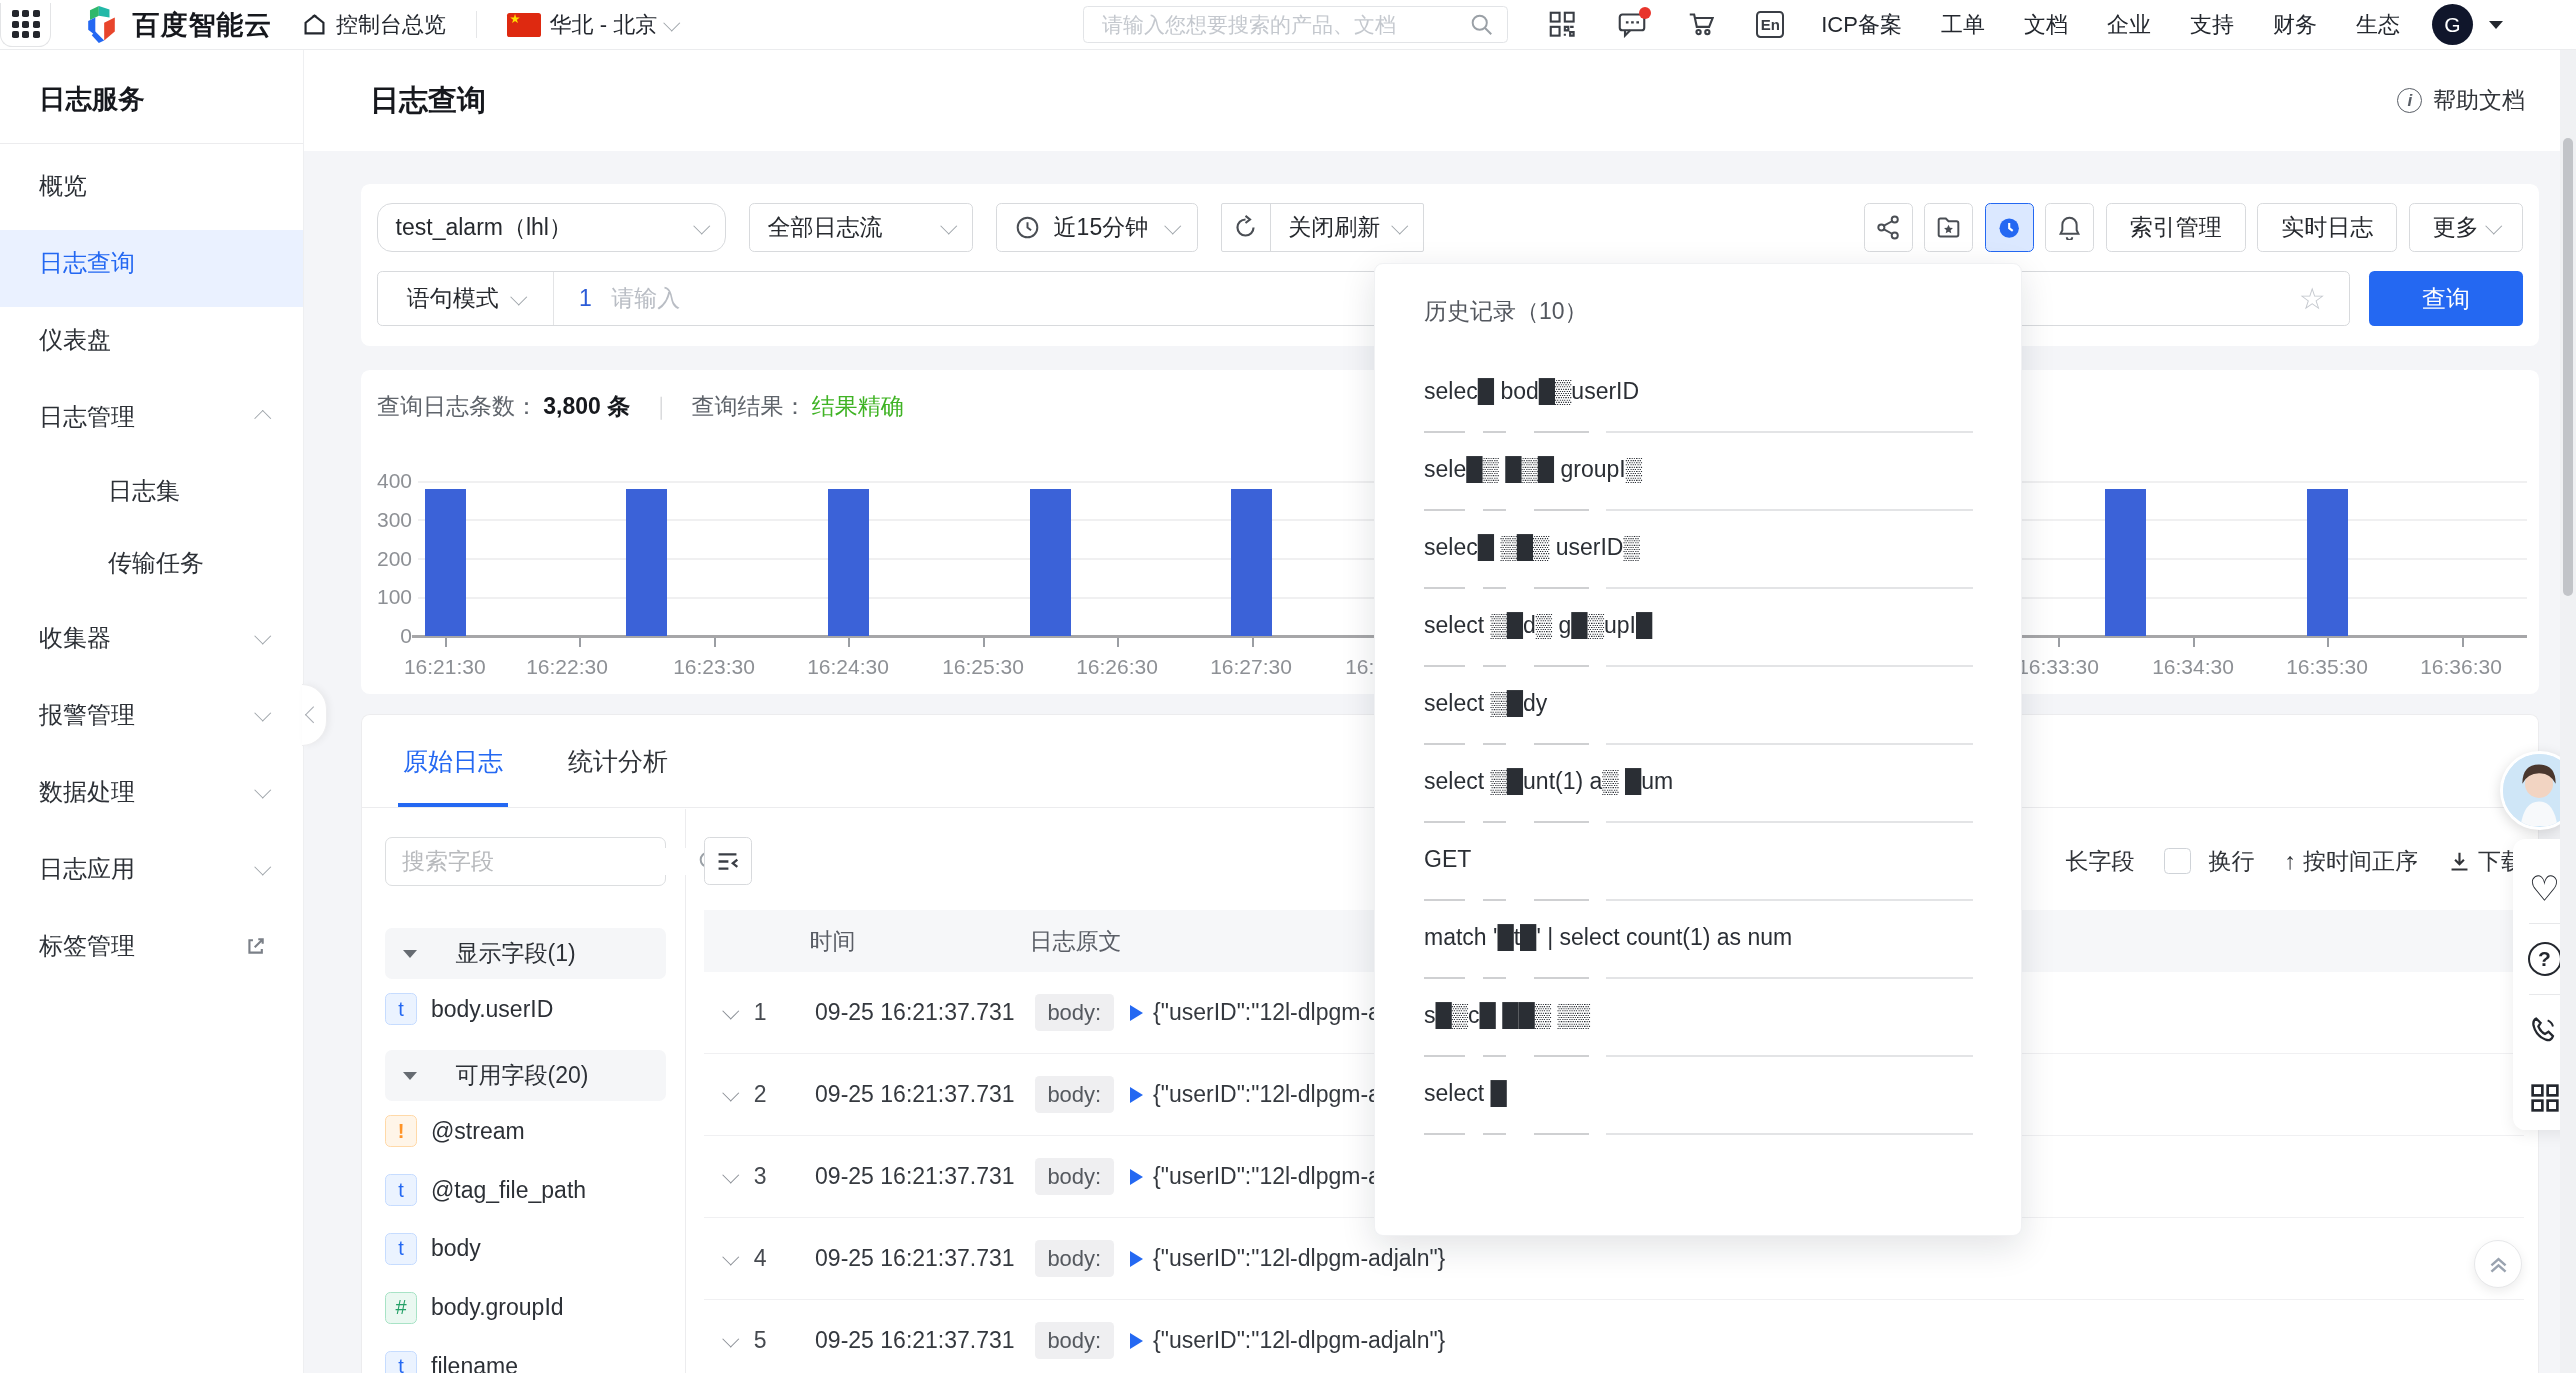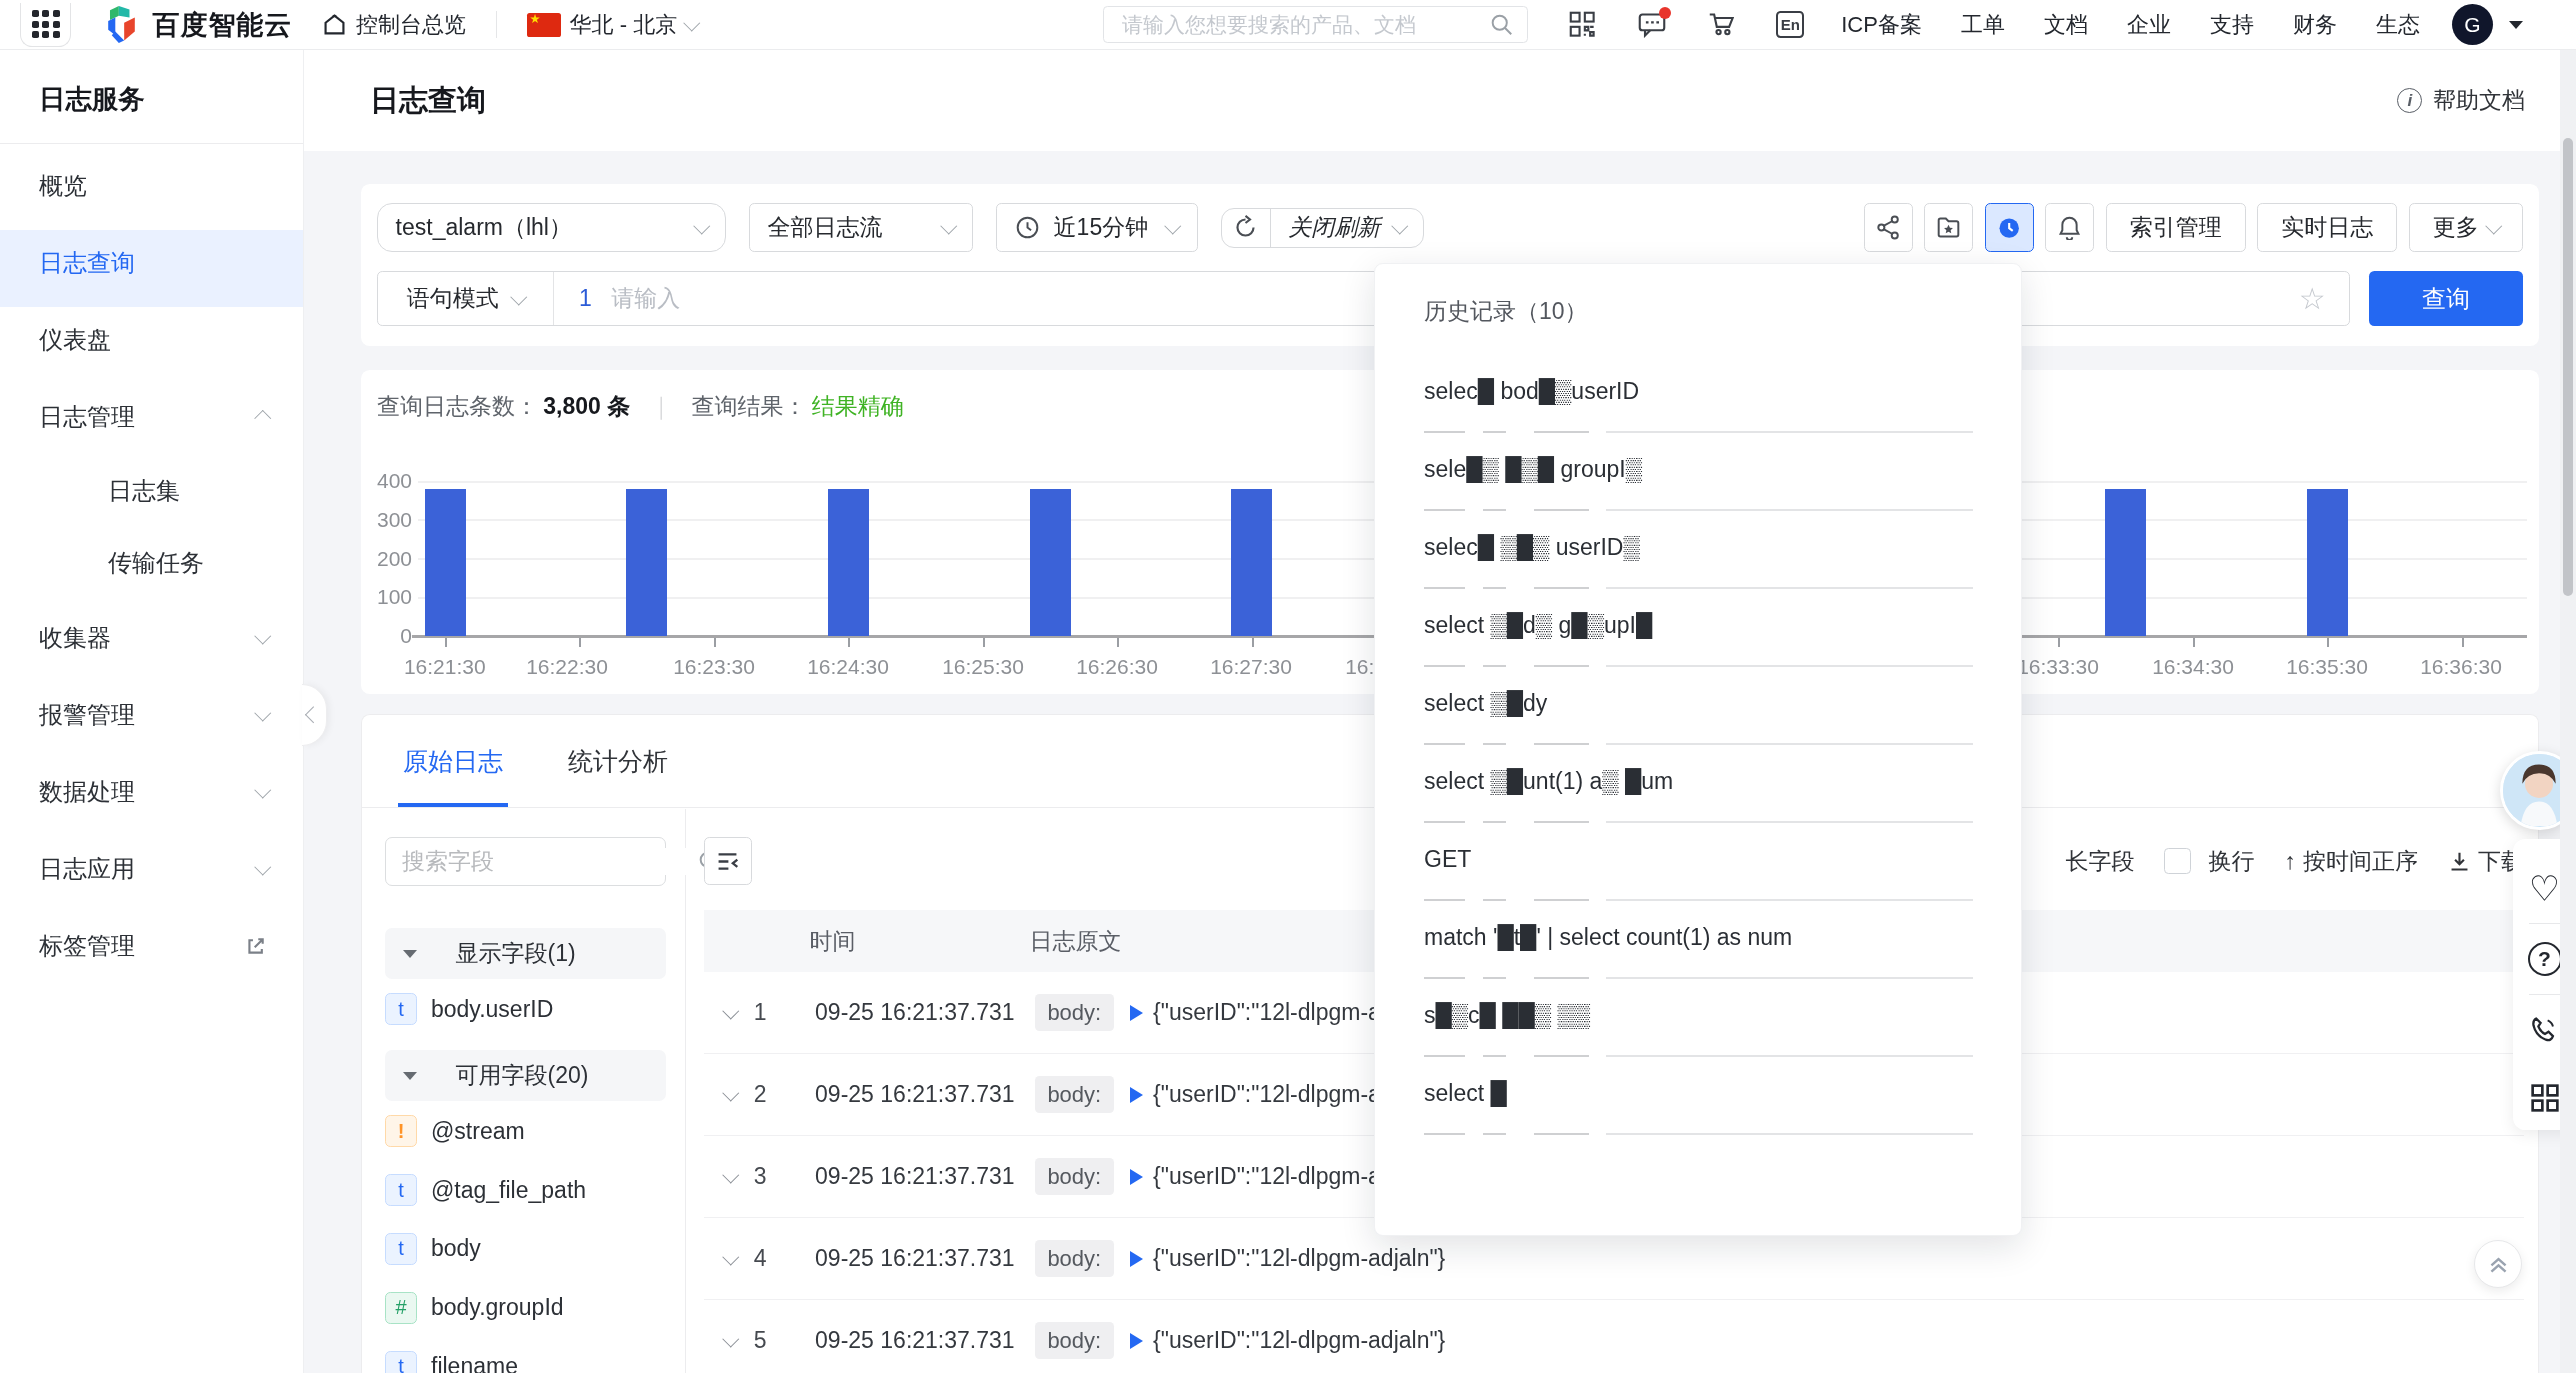--- a/index.html
+++ b/index.html
@@ -11,21 +11,21 @@
   .cv { display:inline-block; width:11.5px; height:11.5px; border-right:1.8px solid #9aa0a6;
         border-bottom:1.8px solid #9aa0a6; transform:rotate(45deg); margin-top:-4.4px; }
   .cv.up { transform:rotate(-135deg); margin-top:5.3px; }
   .caret { display:inline-block; width:0; height:0; border-left:8px solid transparent;
            border-right:8px solid transparent; border-top:9.7px solid #666b72; }
   svg { display:block; }
 
   
   #topnav { position:absolute; left:0; top:0; width:2576px; height:50px; background:#fff;
             border-bottom:0.9px solid #ebecee; display:flex; align-items:center; z-index:80; }
-  .tn-left { display:flex; align-items:center; gap:30px; padding-left:20px; }
+  .tn-left { display:flex; align-items:center; gap:30px; padding-left:0; }
   .grid9 { width:51px; height:44px; border:1.8px solid #e3e4e6; border-radius:0 0 12.3px 12.3px; border-top:none;
            display:flex; align-items:center; justify-content:center; }
   .dots { display:grid; grid-template-columns:repeat(3,7px); grid-gap:3.5px; }
   .dots i { width:7px; height:7px; background:#23262c; border-radius:1.8px; }
   .logo { display:flex; align-items:center; gap:10.6px; }
   .logo-text { font-size:27px; font-weight:bold; color:#16181d; letter-spacing:0.9px; }
   .tn-item { display:flex; align-items:center; gap:8.8px; font-size:22px; color:#23272e; }
   .tn-sep { width:0.9px; height:26.4px; background:#e5e6e8; }
   .flag { width:34px; height:24px; background:#de2910; border-radius:2.6px; position:relative; }
   .flag:after { content:"★"; color:#ffde00; font-size:12.3px; position:absolute; left:2.6px; top:-0.9px; }
@@ -69,21 +69,21 @@
   #card-query { left:57px; top:134px; width:2178px; height:162px; }
   #card-chart { left:57px; top:320px; width:2178px; height:324px; }
   #card-results { left:57px; top:664px; width:2178px; bottom:0; border-radius:8.8px 8.8px 0 0; border:0.9px solid #ececee; border-bottom:none; }
 
   
   .q-row1 { position:absolute; left:16px; right:16px; top:19.4px; display:flex; align-items:center; justify-content:space-between; }
   .pills { display:flex; align-items:center; gap:23px; }
   .pill { height:49px; border:0.9px solid #d8dadd; border-radius:5.3px; background:#fff; display:inline-flex;
           align-items:center; gap:14px; padding:0 17.6px; font-size:23px; color:#26292e; }
   .pill .cv { margin-left:5.3px; }
-  .combo { display:inline-flex; align-items:stretch; height:40px; border:0.9px solid #d8dadd; border-radius:13px; overflow:hidden;font-style:italic; }
+  .combo { display:inline-flex; align-items:stretch; height:49px; border:0.9px solid #d8dadd; border-radius:2px; overflow:hidden; }
   .combo .seg1 { width:49px; display:flex; align-items:center; justify-content:center; border-right:0.9px solid #d8dadd; color:#4a4e54; }
   .combo .seg2 { display:flex; align-items:center; gap:14px; padding:0 17.6px; font-size:23px; }
   .q-actions { display:flex; align-items:center; gap:11.5px; }
   .icon-btn { width:49px; height:49px; border:0.9px solid #d8dadd; border-radius:5.3px; background:#fff;
               display:flex; align-items:center; justify-content:center; color:#4a4e54; }
   .icon-btn.active { background:#dbe8ff; border-color:#2468f2; }
   .btn { height:49px; padding:0 23px; border:0.9px solid #d8dadd; border-radius:5.3px; background:#fff;
          font-size:23px; color:#26292e; display:inline-flex; align-items:center; gap:8.8px; }
   .q-row2 { position:absolute; left:16px; right:16px; top:87px; display:flex; align-items:flex-start; gap:19.4px; }
   .q-input { flex:1; height:55px; border:0.9px solid #d8dadd; border-radius:5.3px; display:flex; align-items:center; }

